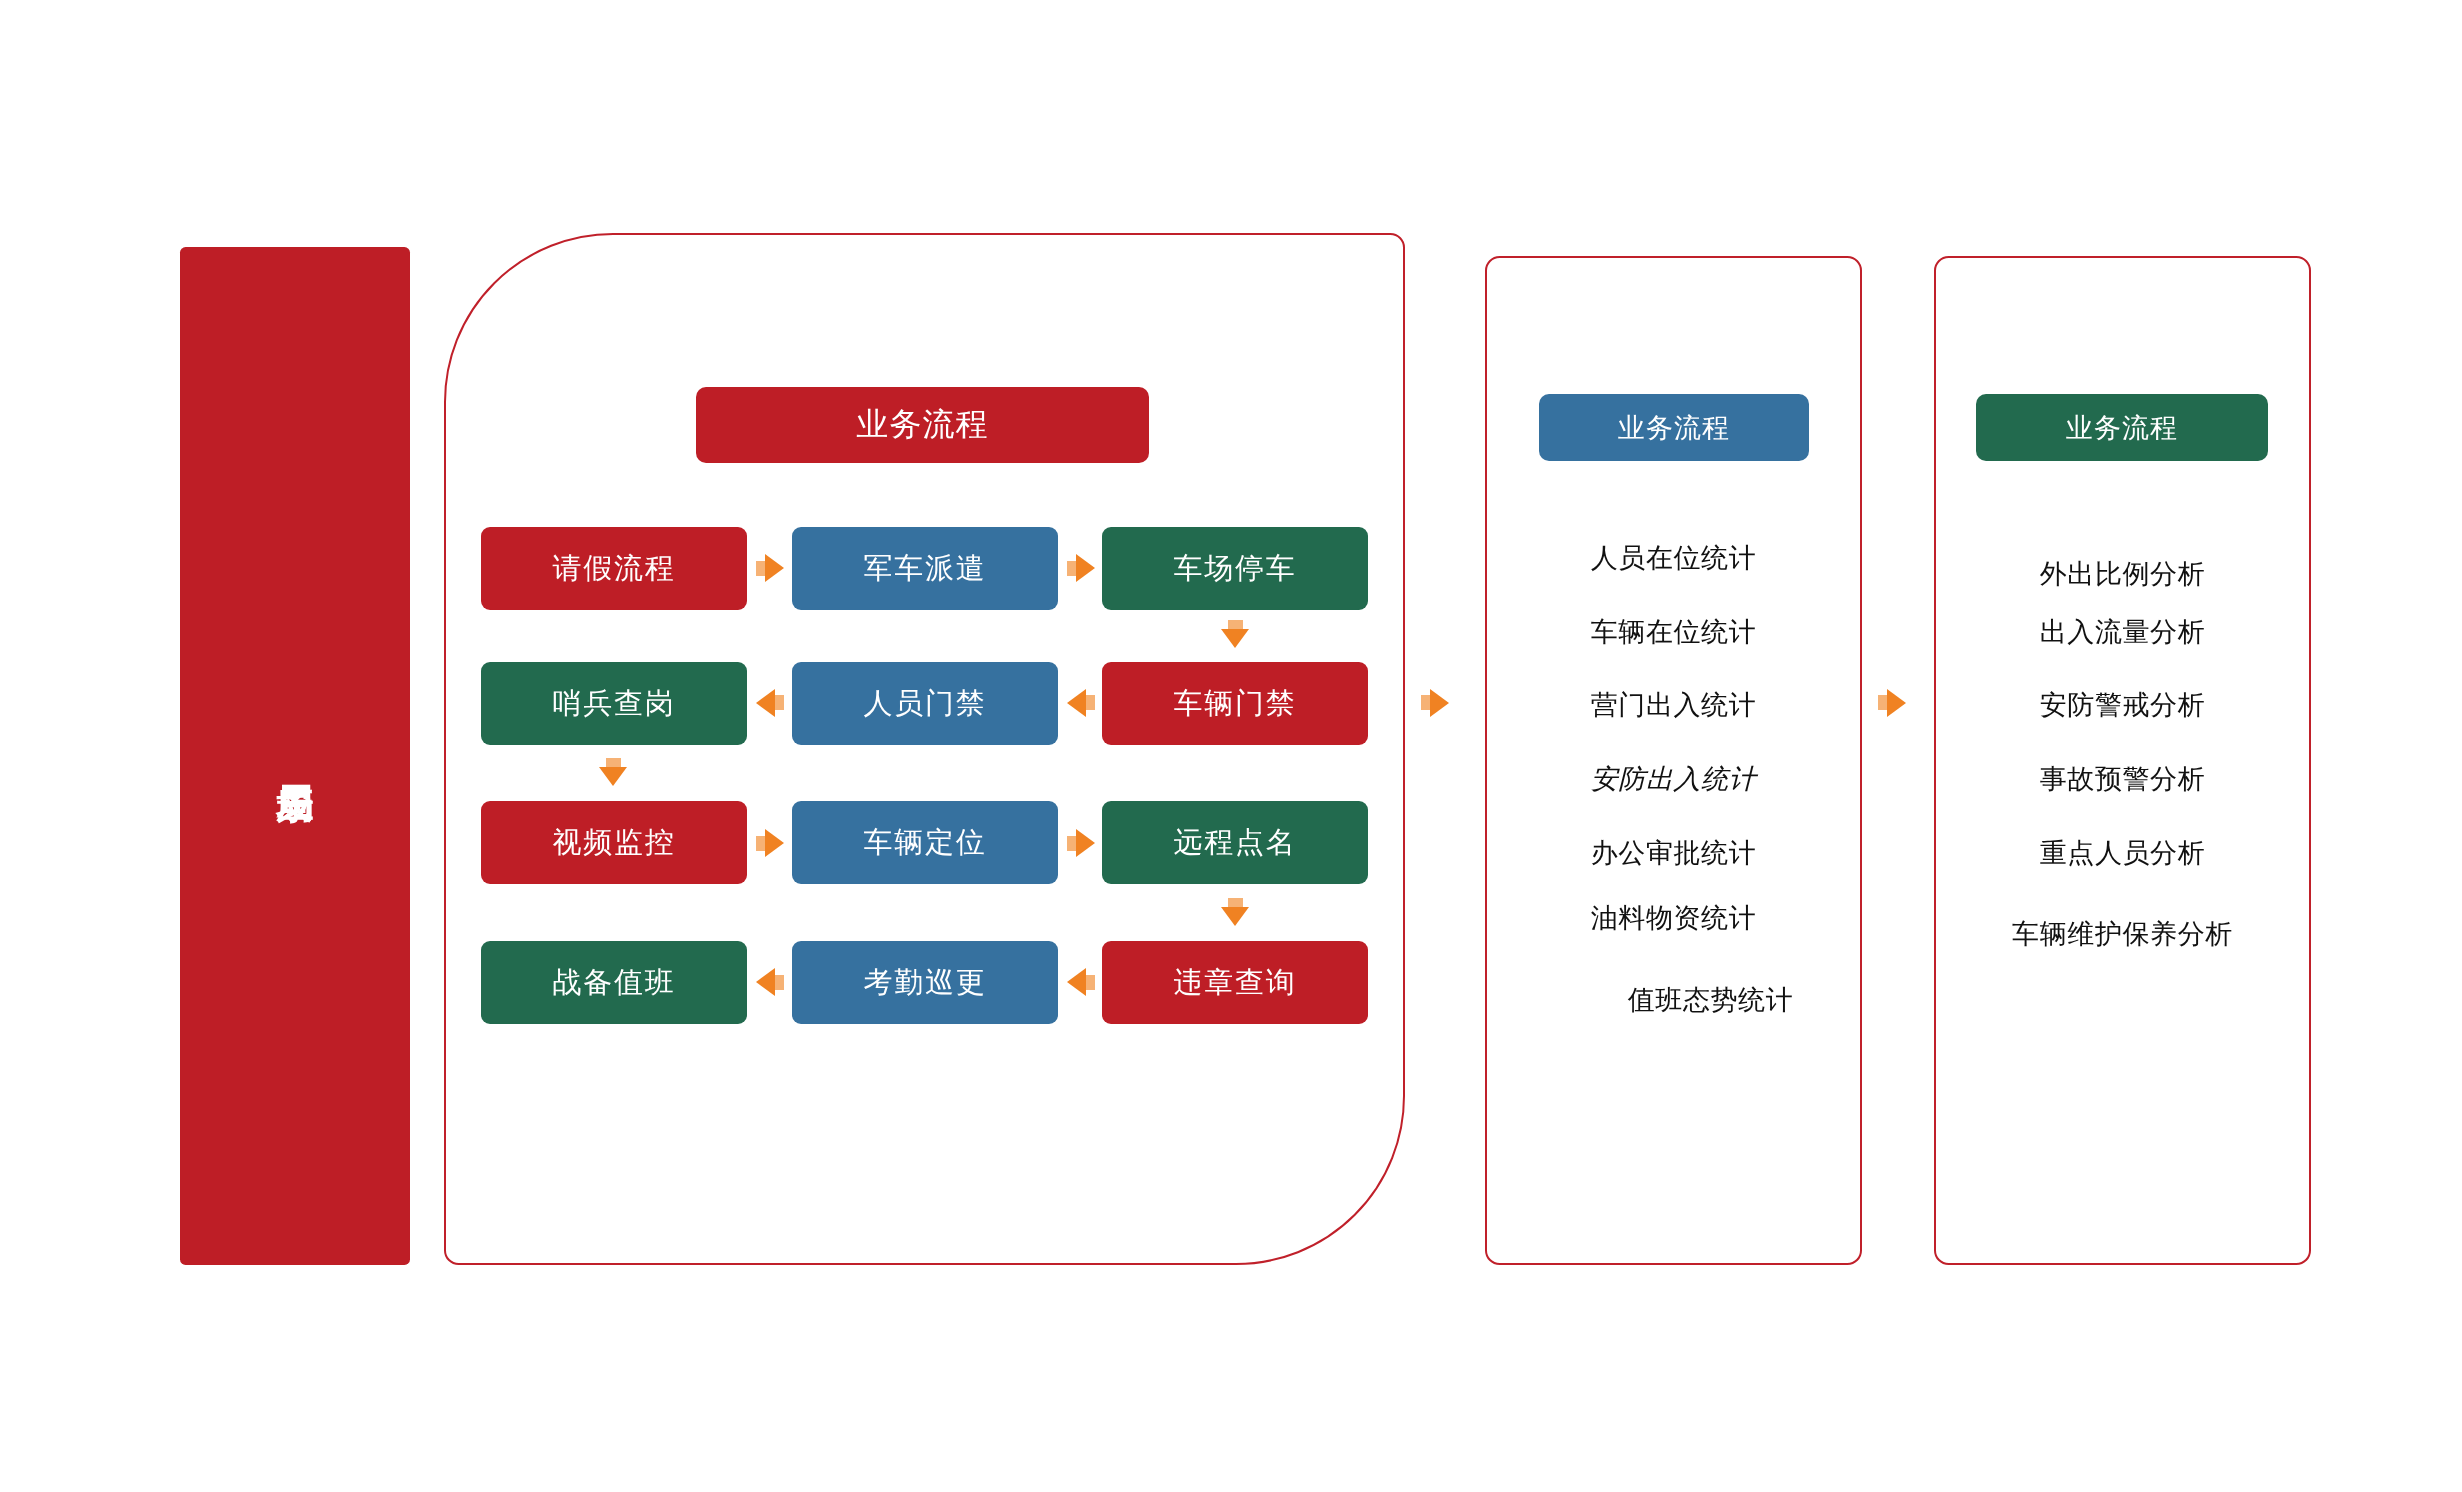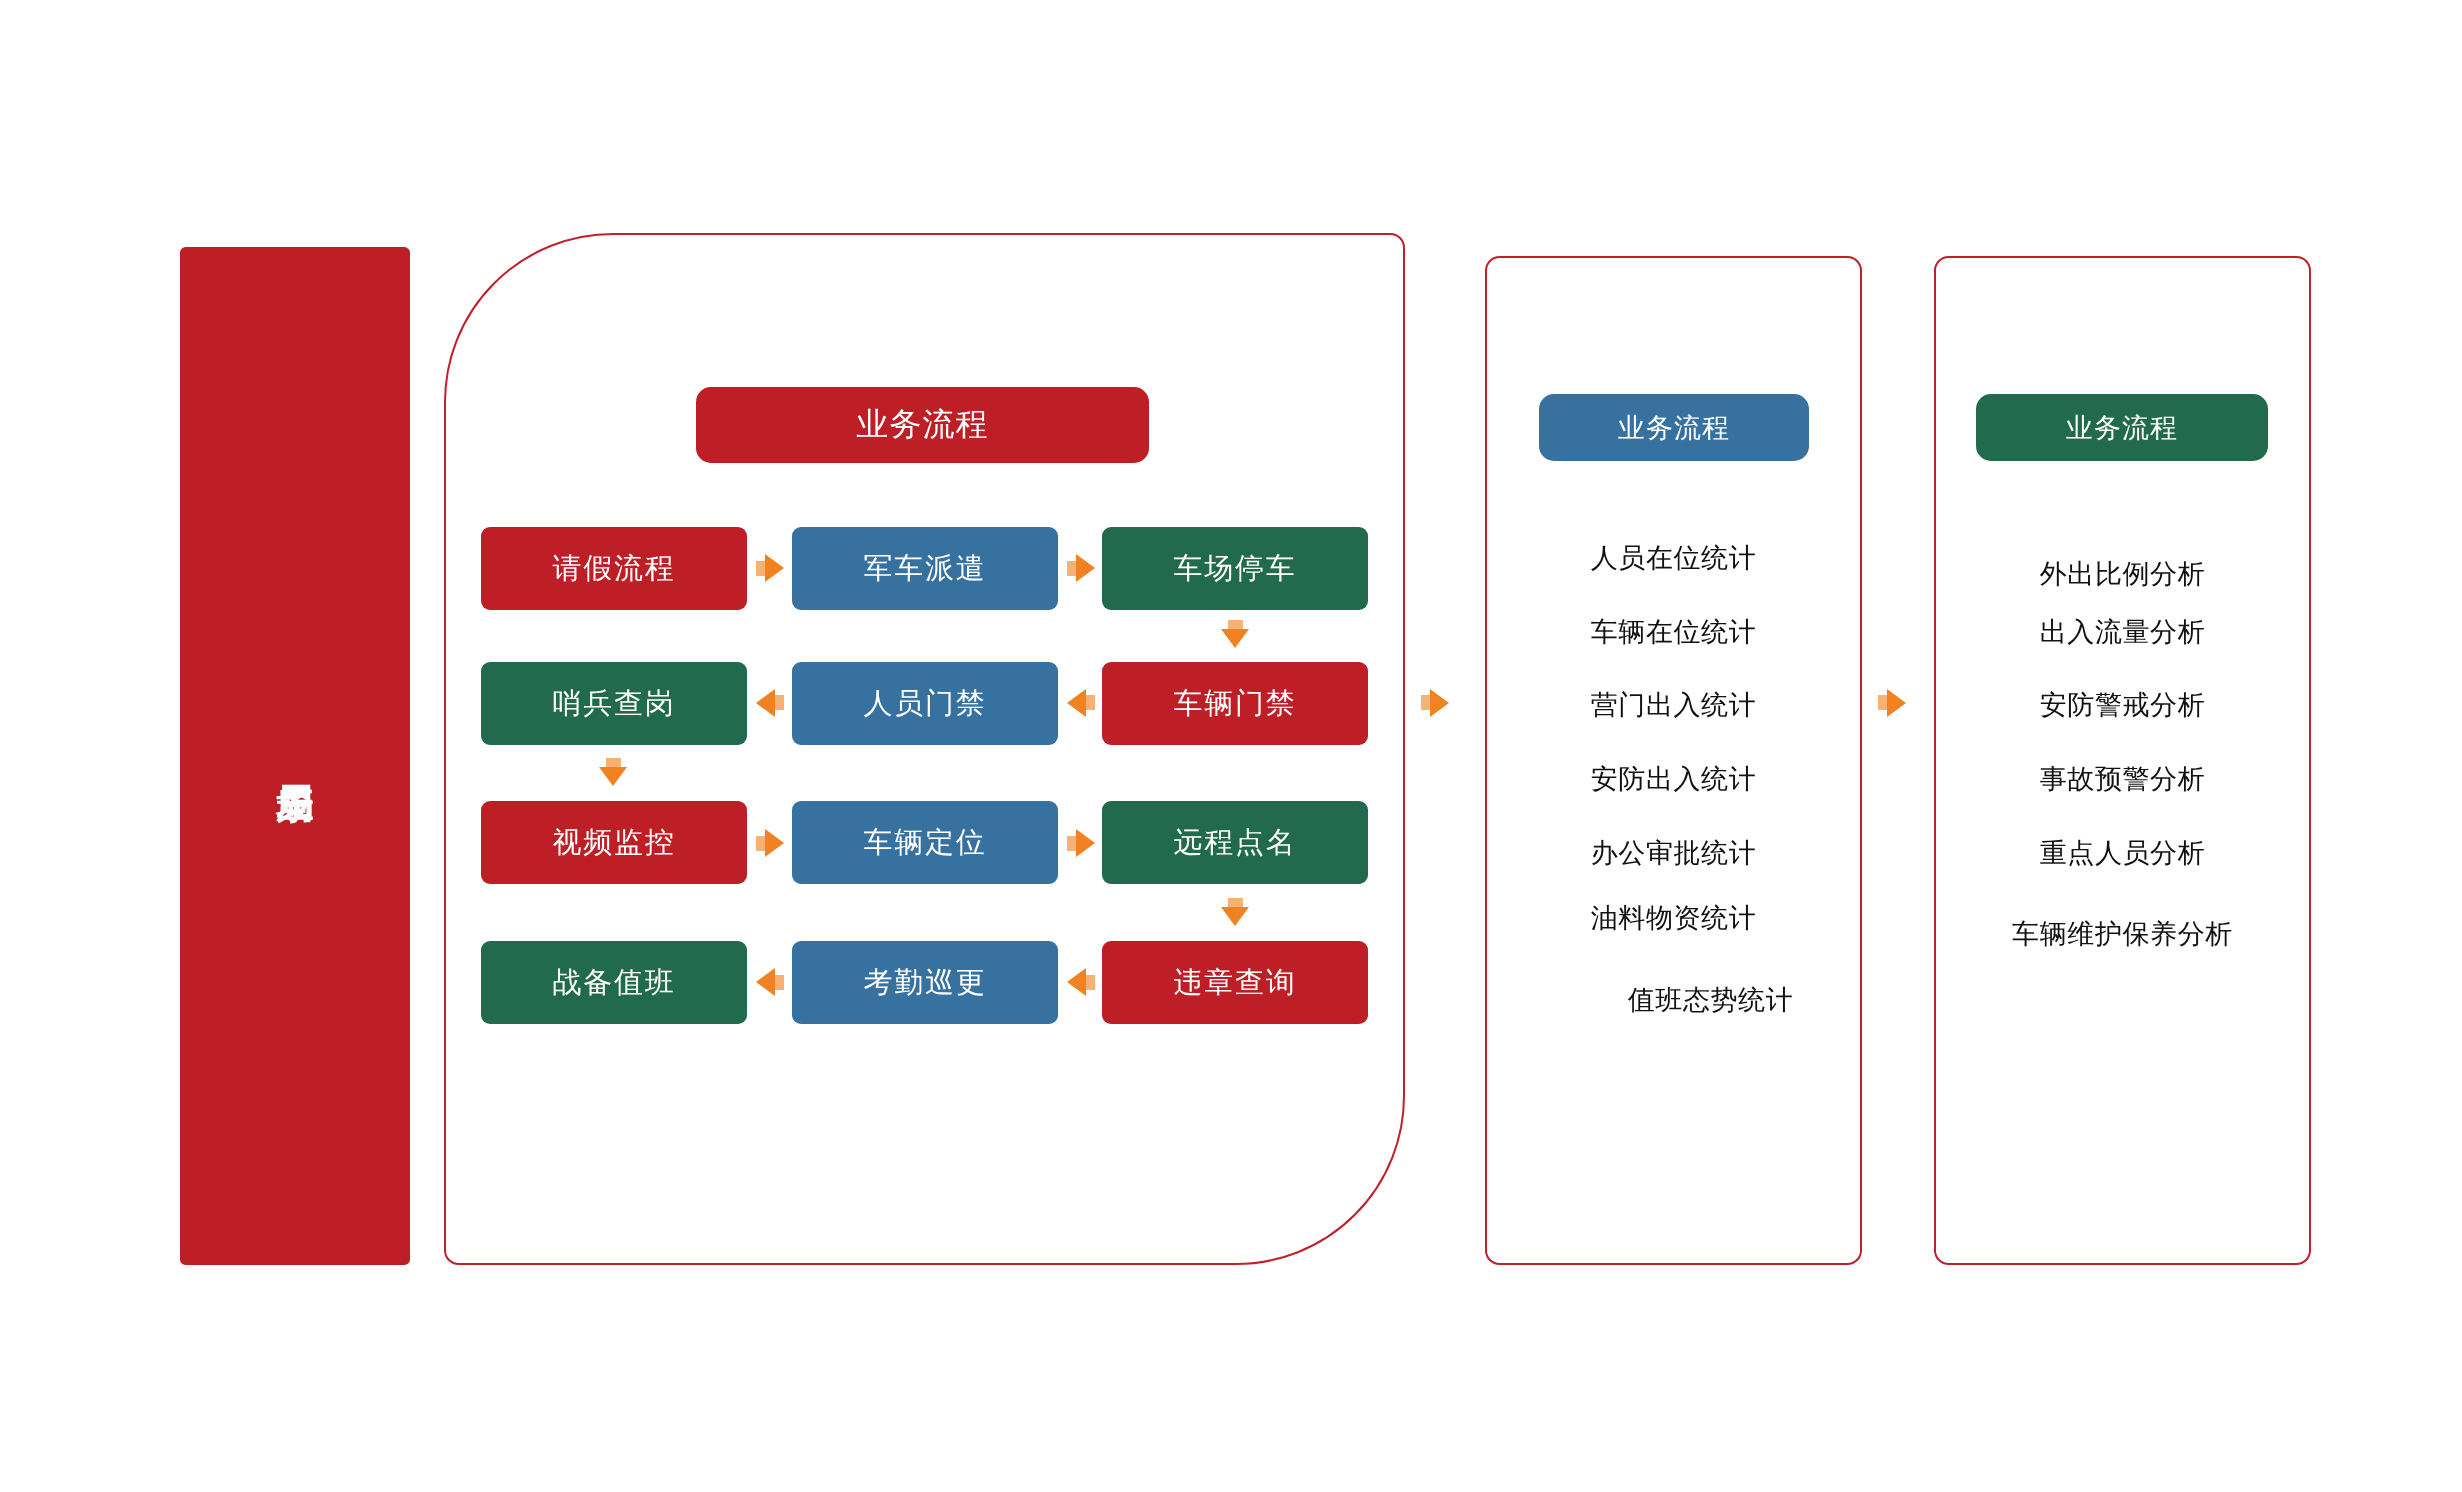--- a/index.html
+++ b/index.html
@@ -68,21 +68,21 @@
     border-radius: 14.6px;
   }
 
   
   .chip {
     position: absolute;
     display: flex;
     align-items: center;
     justify-content: center;
     color: #ffffff;
-    border-radius: 15px;
+    border-radius: 10px;
     font-weight: 400;
     letter-spacing: 1.1px;
   }
   #process-title-chip {
     left: 696px;
     top: 387px;
     width: 453px;
     height: 76px;
     background: #BE1E26;
     font-size: 32px;
@@ -253,21 +253,21 @@
 <div class="panel" id="panel-statistics"></div>
 
 <div class="chip" id="statistics-title-chip">
   <span>业务流程</span>
 </div>
 
 <div class="list-wrap" style="left:1485px; width:377px; top:540px;">
   <div class="list-item" style="top:0px;">人员在位统计</div>
   <div class="list-item" style="top:74px;">车辆在位统计</div>
   <div class="list-item" style="top:147px;">营门出入统计</div>
-  <div class="list-item" style="top:221px;">安防出入统计</div>
+  <div class="list-item" style="top:221px;font-style:italic;">安防出入统计</div>
   <div class="list-item" style="top:295px;">办公审批统计</div>
   <div class="list-item" style="top:360px;">油料物资统计</div>
   <div class="list-item" style="top:442px;padding-left:37px;">值班态势统计</div>
 </div>
 
 <div class="panel" id="panel-analysis"></div>
 
 <div class="chip" id="analysis-title-chip">
   <span>业务流程</span>
 </div>

